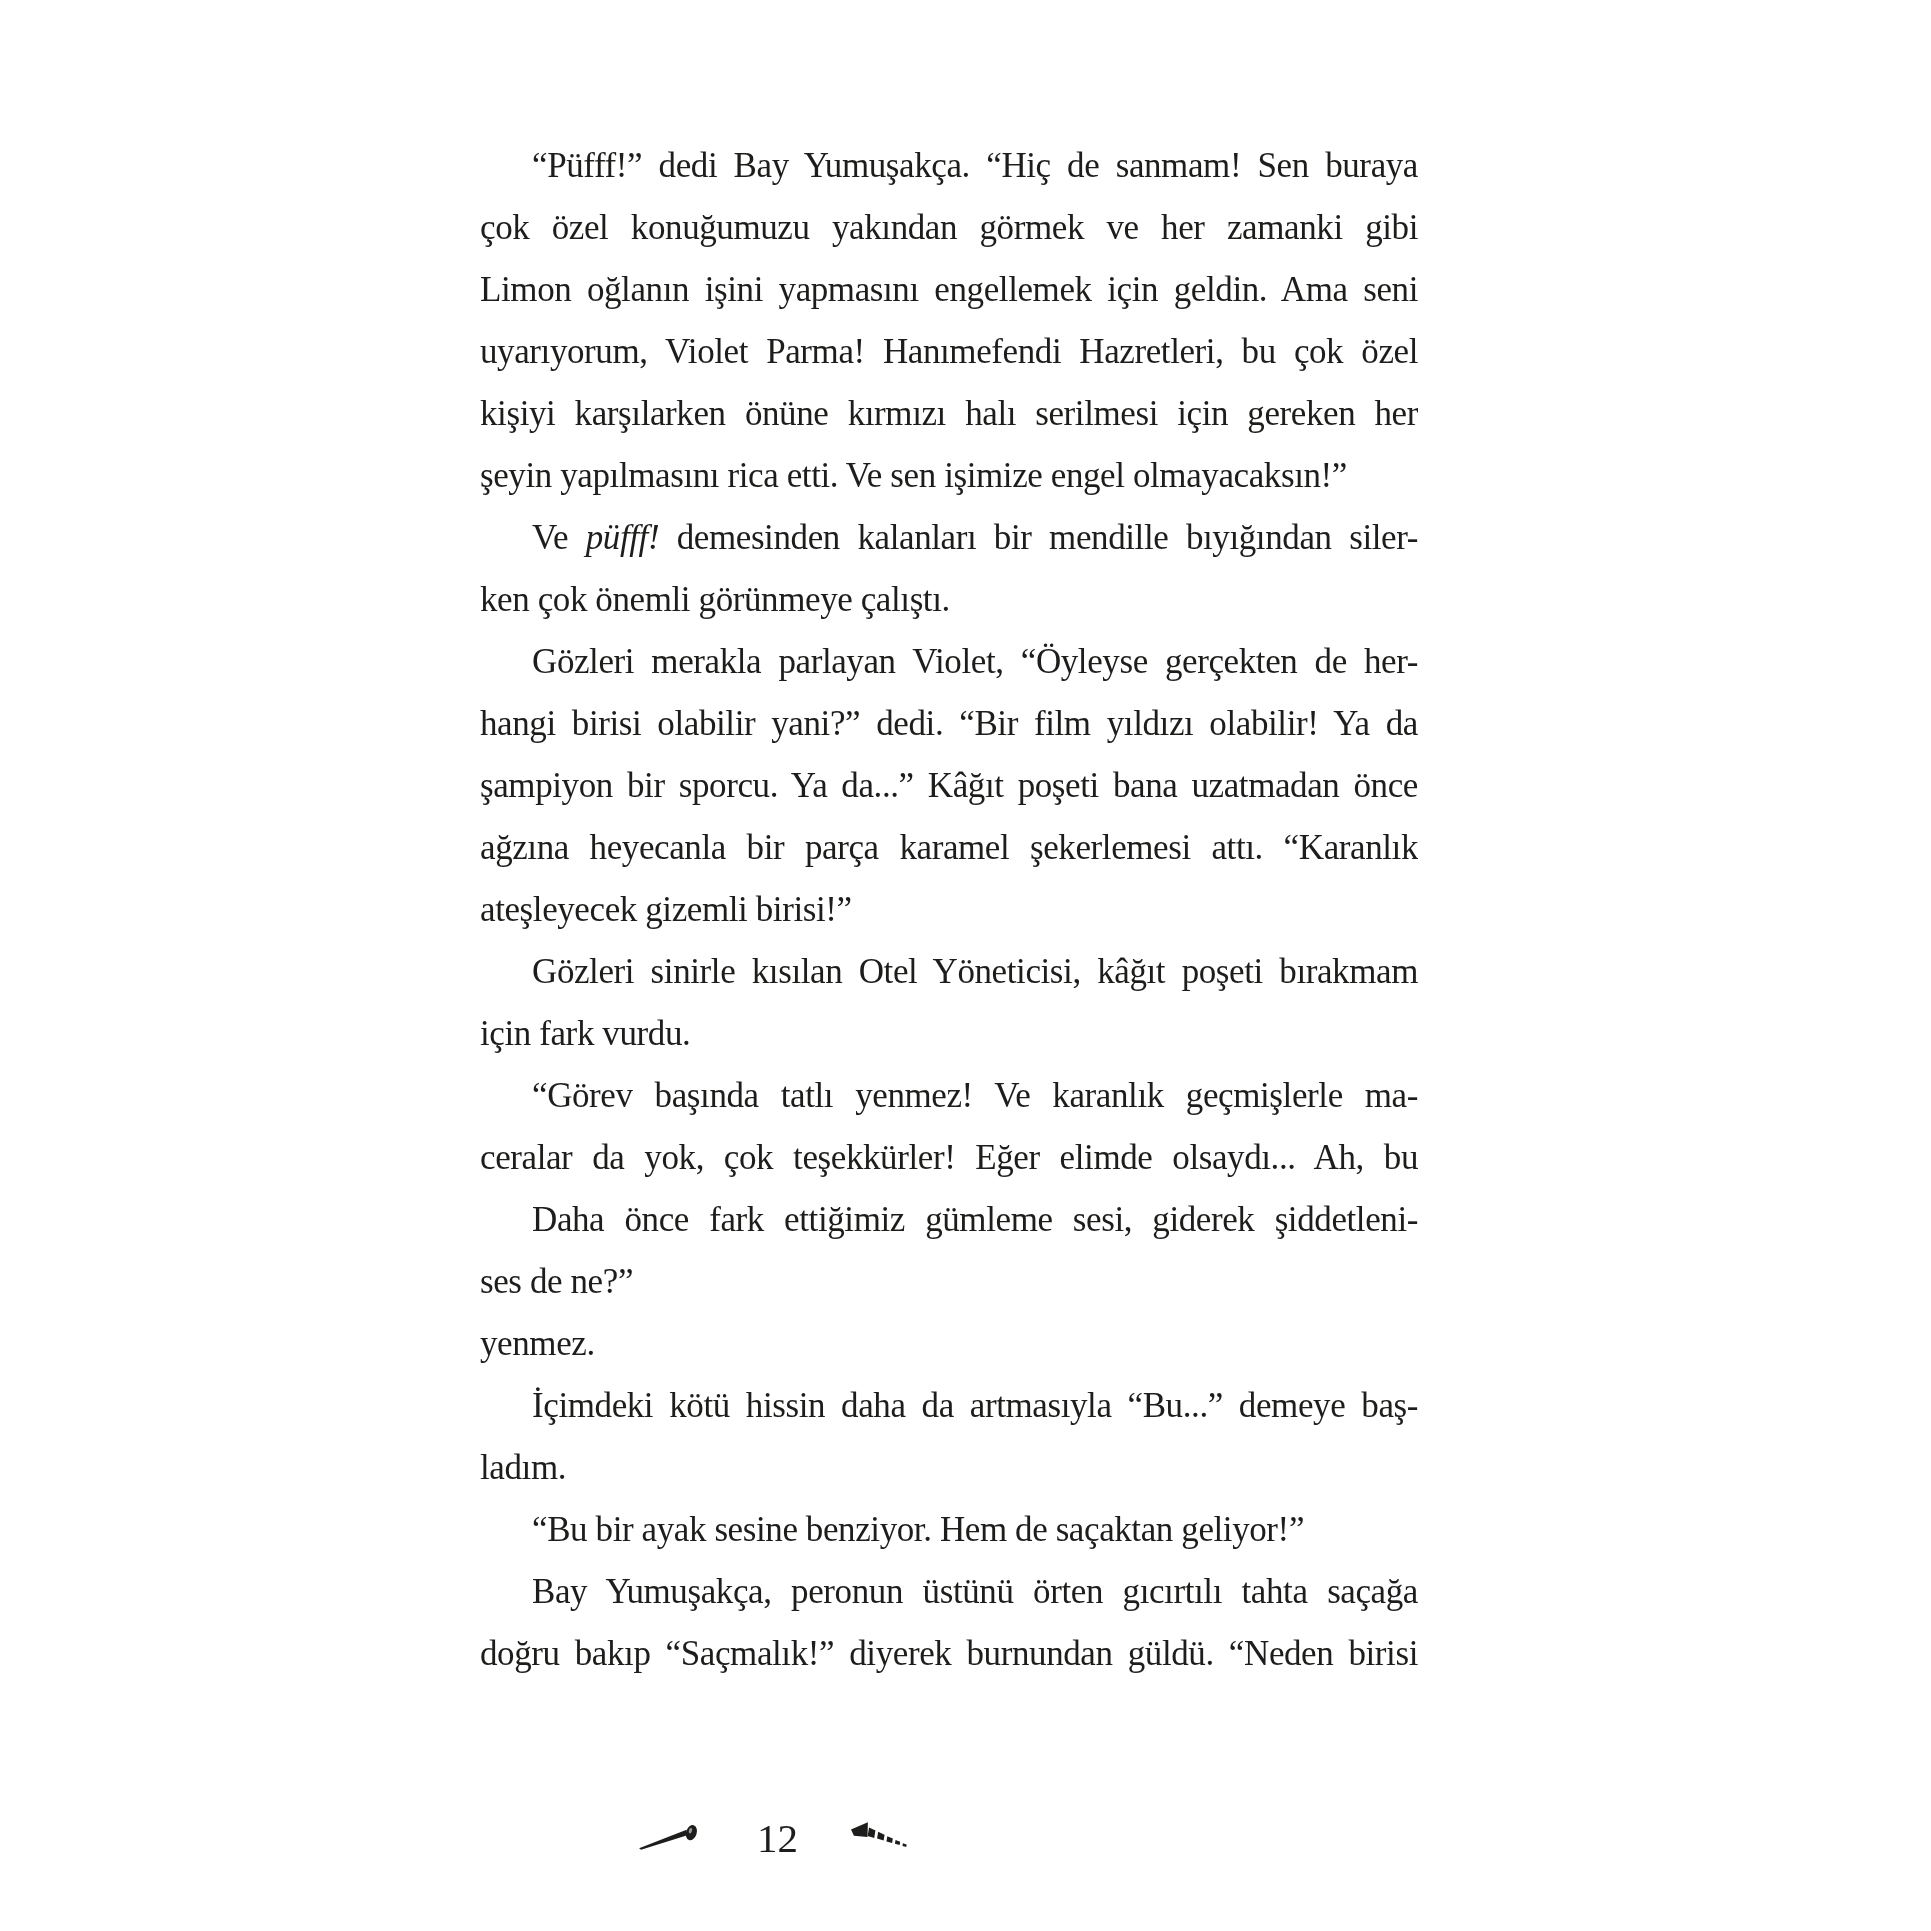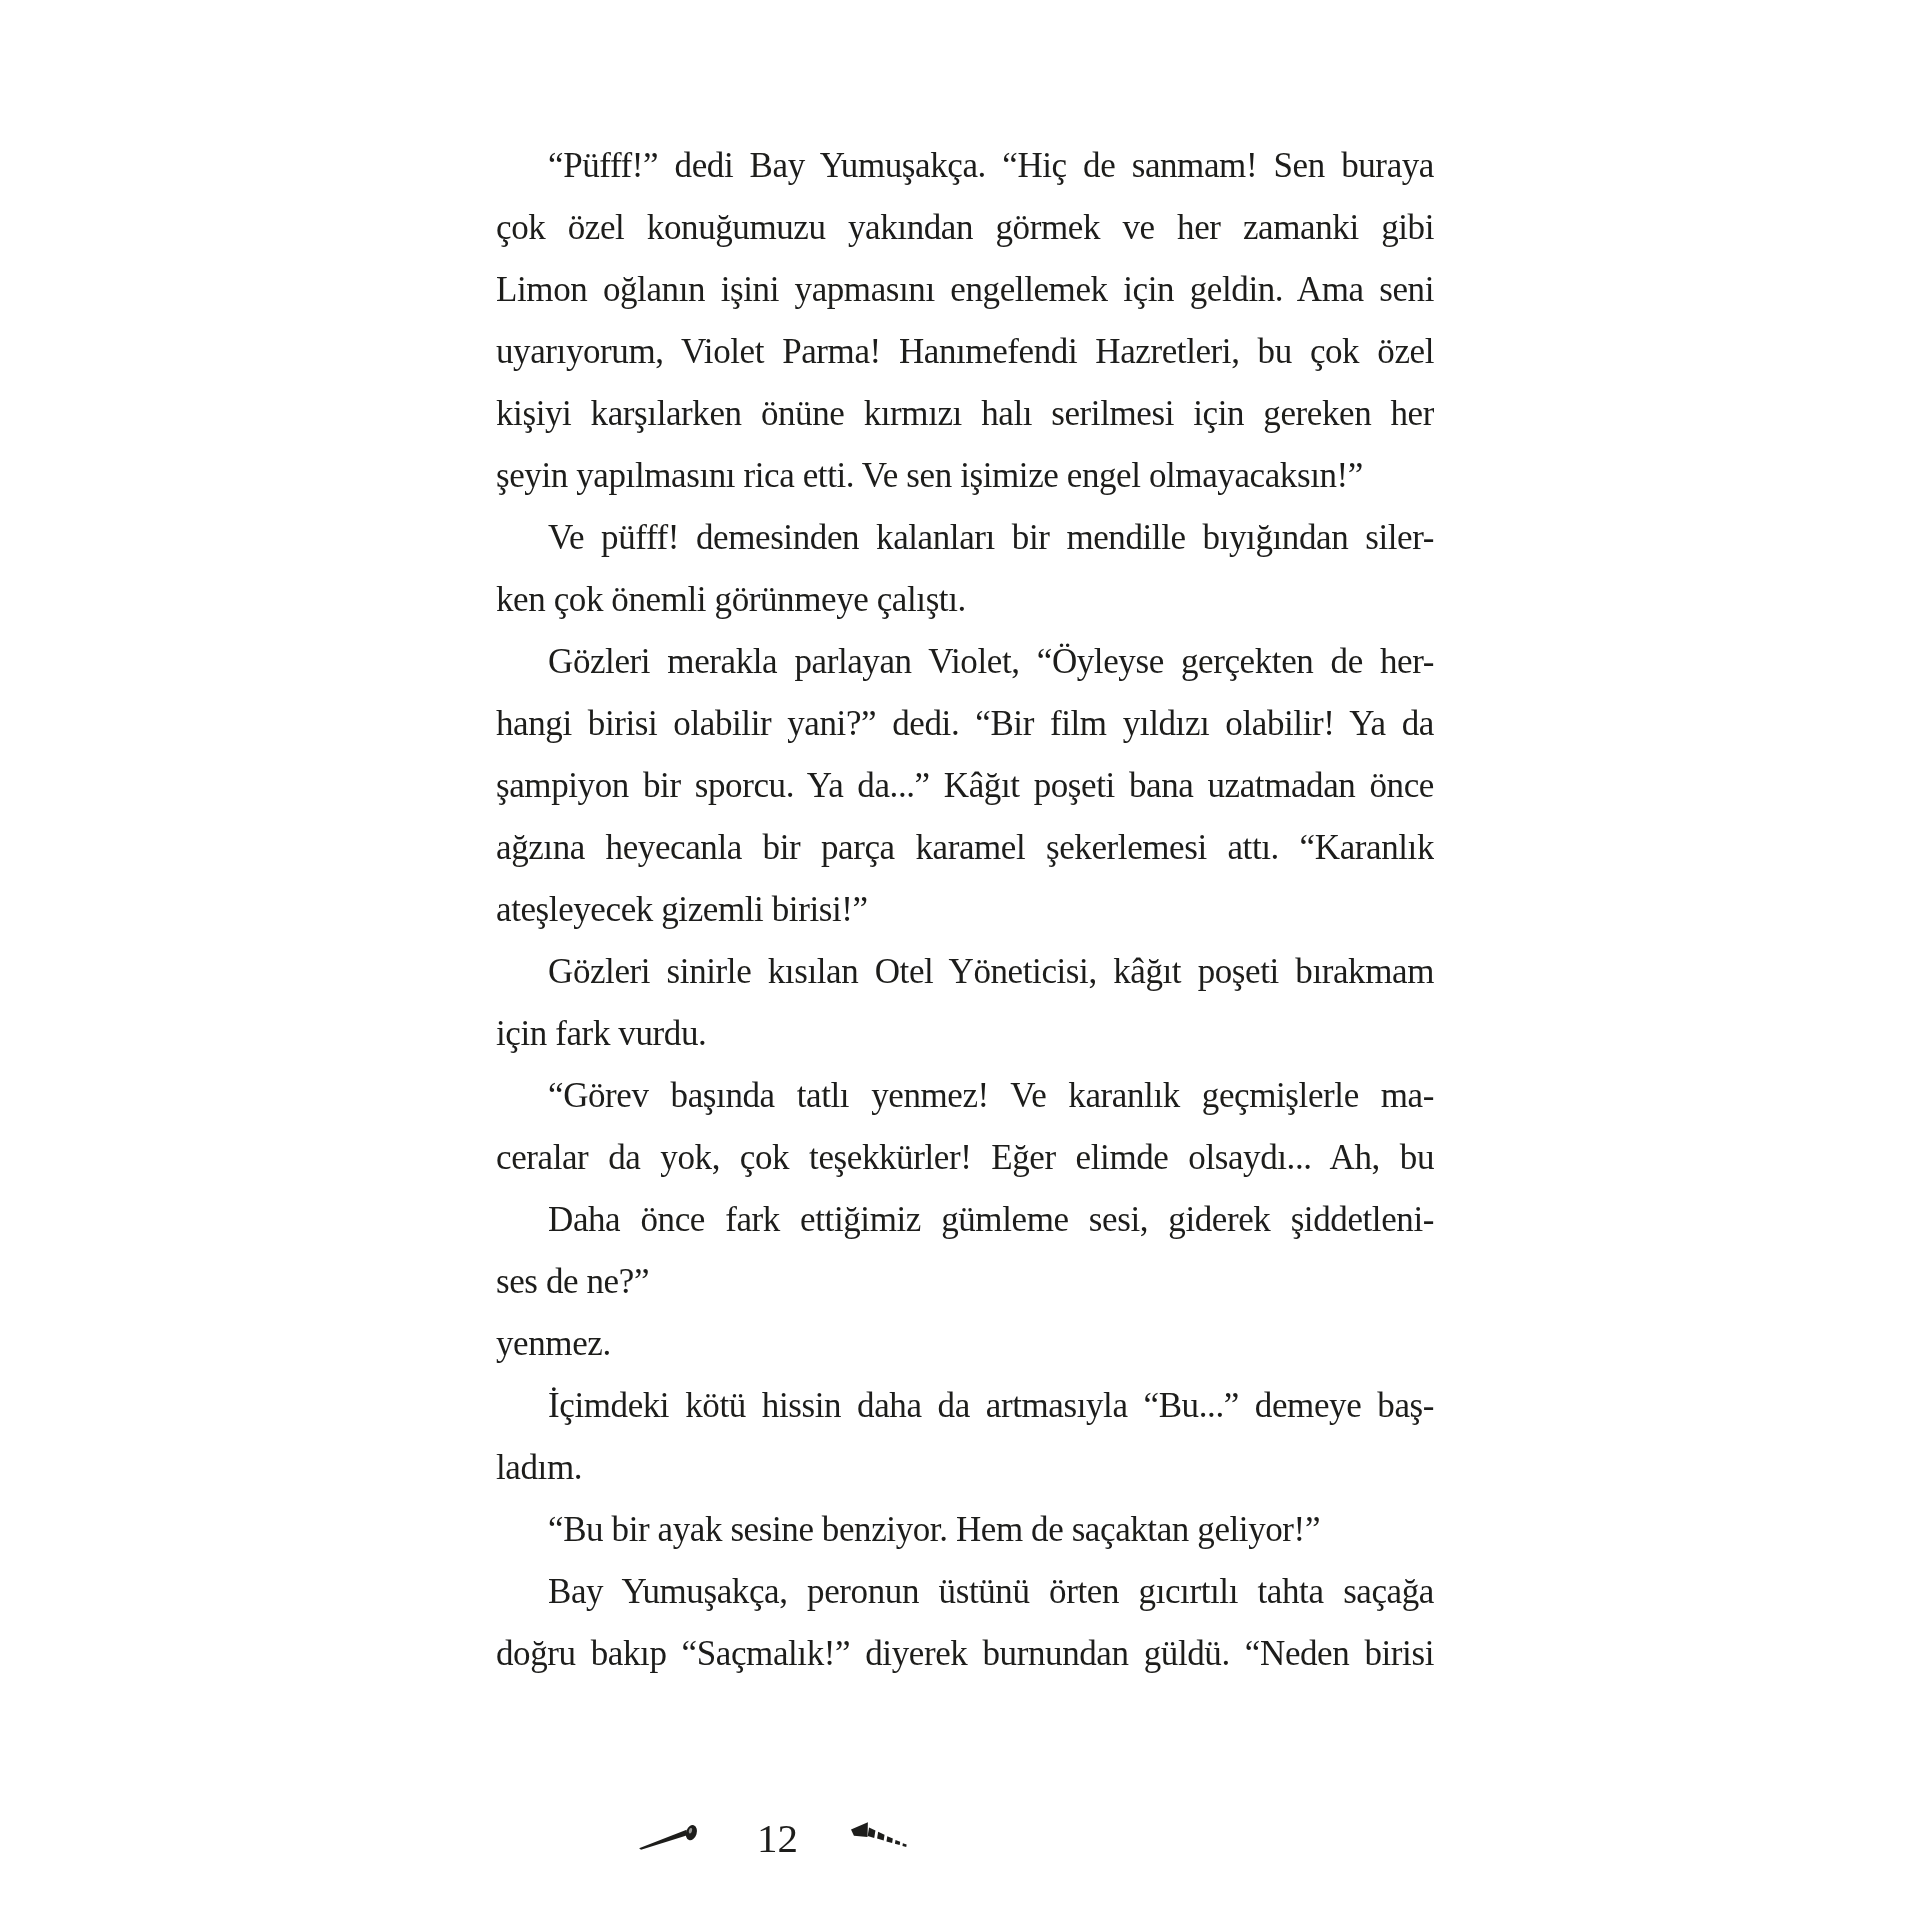--- a/index.html
+++ b/index.html
@@ -10,21 +10,21 @@
     width: 1931px;
     height: 1931px;
     background: #ffffff;
     position: relative;
     font-family: "Liberation Serif", "DejaVu Serif", serif;
     color: #1d1d1b;
     overflow: hidden;
   }
   .text-block {
     position: absolute;
-    left: 496px;
+    left: 480px;
     top: 135px;
     width: 938px;
   }
   .line {
     font-size: 35px;
     line-height: 62px;
     height: 62px;
     overflow: hidden;
     letter-spacing: -0.4px;
     text-align: justify;
@@ -32,20 +32,21 @@
     white-space: normal;
   }
   .line.end {
     text-align: center;
     text-align-last: left;
   }
   .line.indent {
     text-indent: 52px;
   }
   .line .ital {
+    font-style: italic;
     margin-top: 24px;
   }
   .footer {
     position: absolute;
     left: 0;
     top: 1813px;
     width: 1557px;
     display: flex;
     justify-content: center;
     align-items: center;

